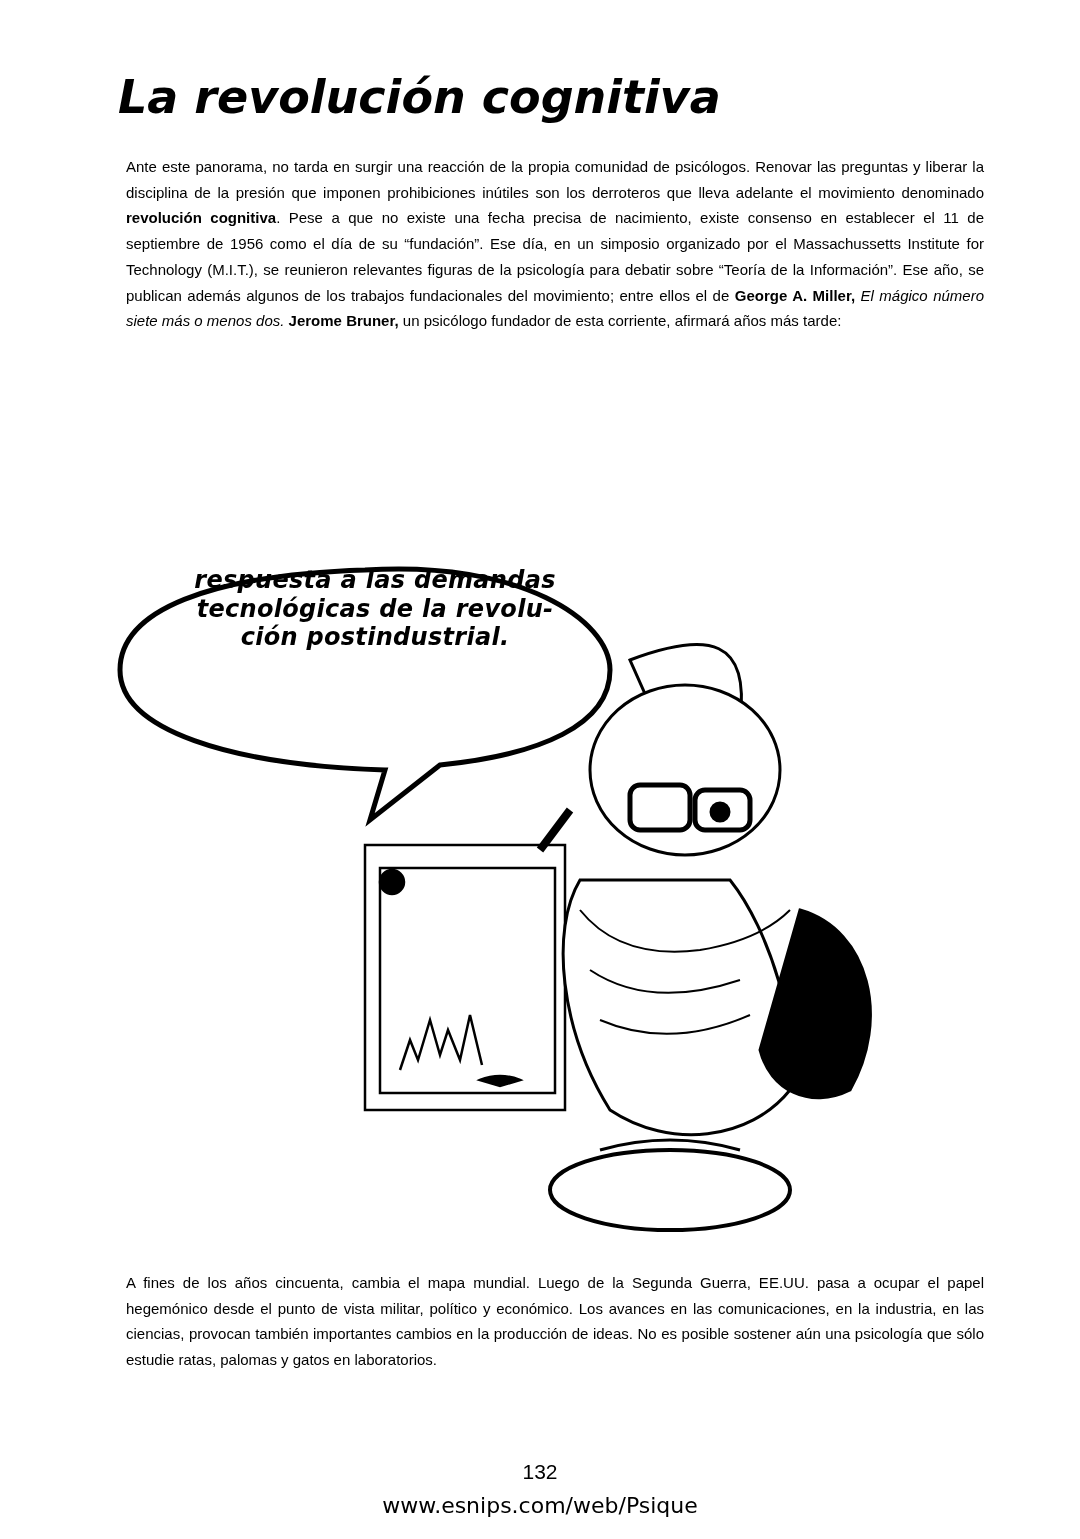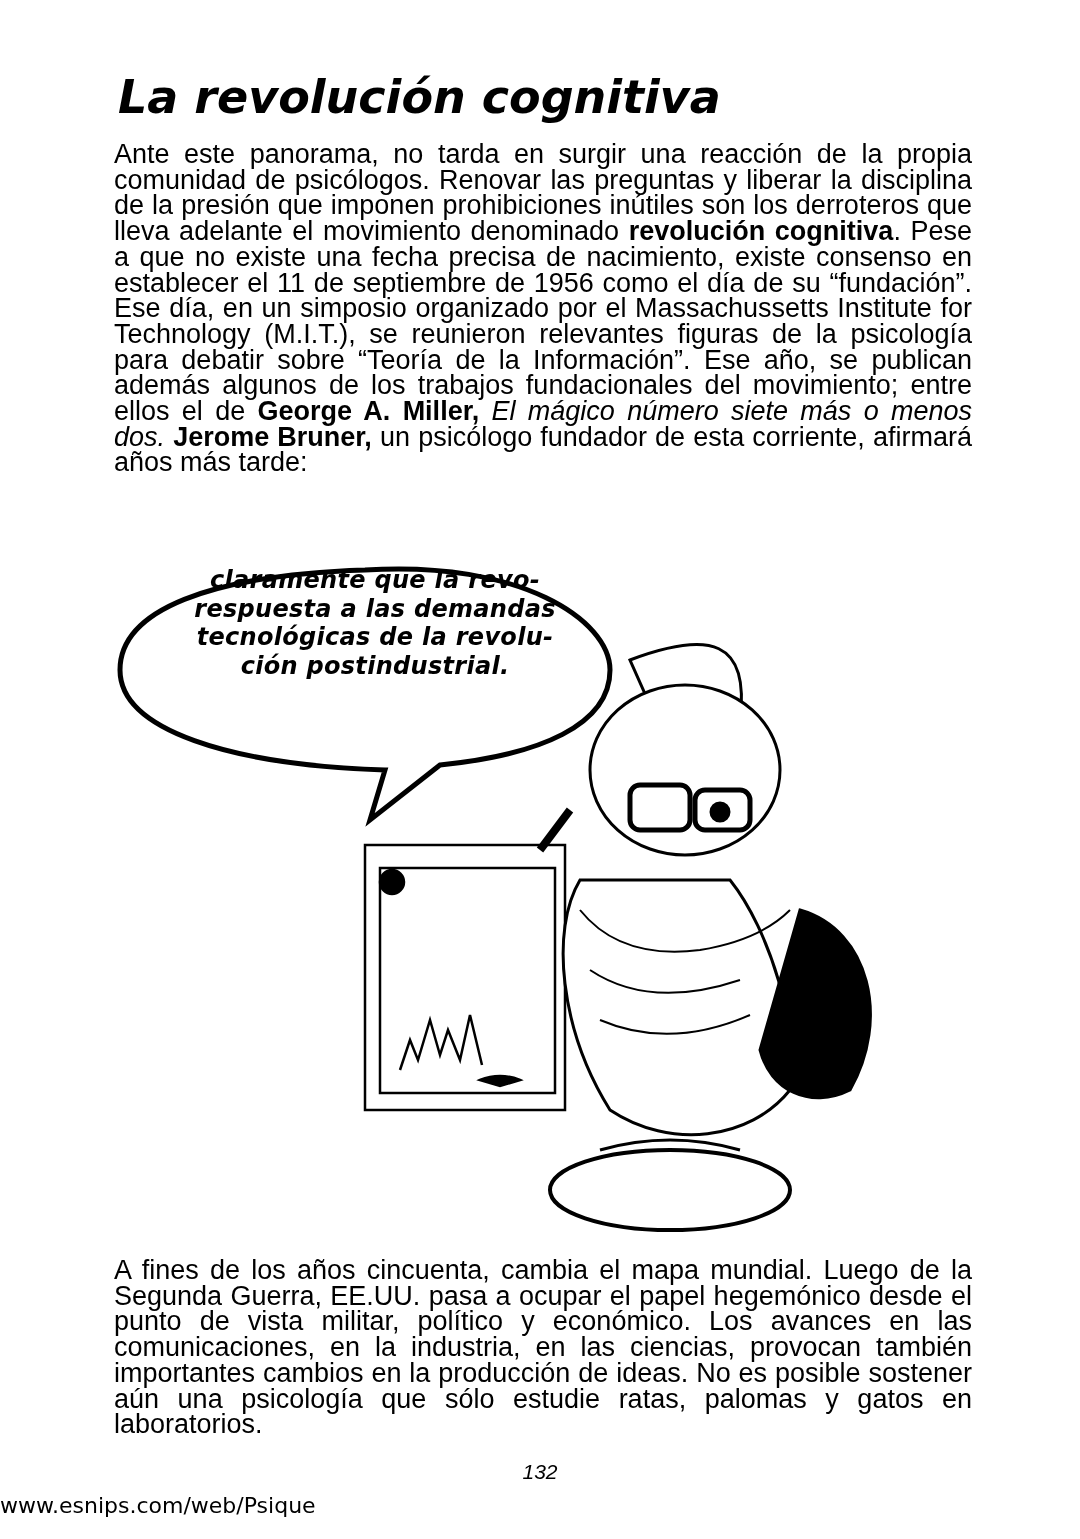--- a/index.html
+++ b/index.html
@@ -4,40 +4,40 @@
 <style>
   html, body { margin: 0; padding: 0; background: #ffffff; }
   body { width: 1080px; height: 1539px; position: relative; overflow: hidden; color: #000; }
   .title {
     position: absolute; left: 110px; top: 62px;
     font-family: "DejaVu Sans", sans-serif; font-weight: bold; font-style: italic;
     font-size: 46px; letter-spacing: 0px; margin: 8px;
   }
   .para {
     position: absolute; left: 110px; width: 858px;
-    font-family: "Liberation Sans", sans-serif; font-size: 27px; line-height: 25.7px;
-    text-align: justify; margin: 4px;
+    font-family: "Liberation Sans", sans-serif; font-size: 15px; line-height: 25.7px;
+    text-align: justify; margin: 16px;
   }
   #p1 { top: 138px; }
   #p2 { top: 1254px; }
   .bold { font-weight: bold; }
   .ital { font-style: italic; }
   .illus { position: absolute; left: 110px; top: 550px; width: 870px; height: 700px; }
   .bubble-text {
     position: absolute; left: 150px; top: 566px; width: 450px;
     font-family: "DejaVu Sans", sans-serif; font-weight: bold; font-style: italic;
     font-size: 24px; line-height: 28.5px; text-align: center; letter-spacing: 0.3px;
   }
   .bubble-text div { white-space: nowrap; }
   .pagenum {
     position: absolute; left: 0; width: 1080px; top: 1460px; text-align: center;
-    font-family: "Liberation Sans", sans-serif; font-size: 21px; font-style: italic;
+    font-family: "Liberation Sans", sans-serif; font-size: 21px;
   }
   .url {
-    position: absolute; left: 0; width: 1080px; top: 1493px; text-align: left;
+    position: absolute; left: 0; width: 1080px; top: 1493px; text-align: center;
     font-family: "DejaVu Sans", sans-serif; font-size: 22px;
   }
 </style>
 </head>
 <body>
 
 <h1 class="title">La revolución cognitiva</h1>
 
 <p class="para" id="p1"><span>Ante este panorama, no tarda en surgir una reacción de la propia comunidad de psicólogos. Renovar las preguntas y liberar la disciplina de la presión que imponen prohibiciones inútiles son los derroteros que lleva adelante el movimiento denominado </span><span class="bold">revolución cognitiva</span><span>. Pese a que no existe una fecha precisa de nacimiento, existe consenso en establecer el 11 de septiembre de 1956 como el día de su “fundación”. Ese día, en un simposio organizado por el Massachussetts Institute for Technology (M.I.T.), se reunieron relevantes figuras de la psicología para debatir sobre “Teoría de la Información”. Ese año, se publican además algunos de los trabajos fundacionales del movimiento; entre ellos el de </span><span class="bold">George A. Miller,</span><span> </span><span class="ital">El mágico número siete más o menos dos.</span><span> </span><span class="bold">Jerome Bruner,</span><span> un psicólogo fundador de esta corriente, afirmará años más tarde:</span></p>
 
@@ -66,21 +66,20 @@
     <ellipse cx="560" cy="640" rx="120" ry="40" fill="none" stroke-width="4"></ellipse>
     <path d="M490 600 q70 -20 140 0" fill="none"></path>
     <path d="M470 360 q40 50 120 40 q60 -10 90 -40" fill="none" stroke-width="2"></path>
     <path d="M480 420 q60 40 150 10" fill="none" stroke-width="2"></path>
     <path d="M490 470 q70 30 150 -5" fill="none" stroke-width="2"></path>
     <path d="M430 300 l30 -40" stroke-width="8"></path>
   </g>
 </svg>
 
 <div class="bubble-text">
-  <div>claramente que la revo-</div>
   <div>respuesta a las demandas</div>
   <div>tecnológicas de la revolu-</div>
   <div>ción postindustrial.</div>
 </div>
 
 <p class="para" id="p2">A fines de los años cincuenta, cambia el mapa mundial. Luego de la Segunda Guerra, EE.UU. pasa a ocupar el papel hegemónico desde el punto de vista militar, político y económico. Los avances en las comunicaciones, en la industria, en las ciencias, provocan también importantes cambios en la producción de ideas. No es posible sostener aún una psicología que sólo estudie ratas, palomas y gatos en laboratorios.</p>
 
 <div class="pagenum">132</div>
 <div class="url">www.esnips.com/web/Psique</div>
 

